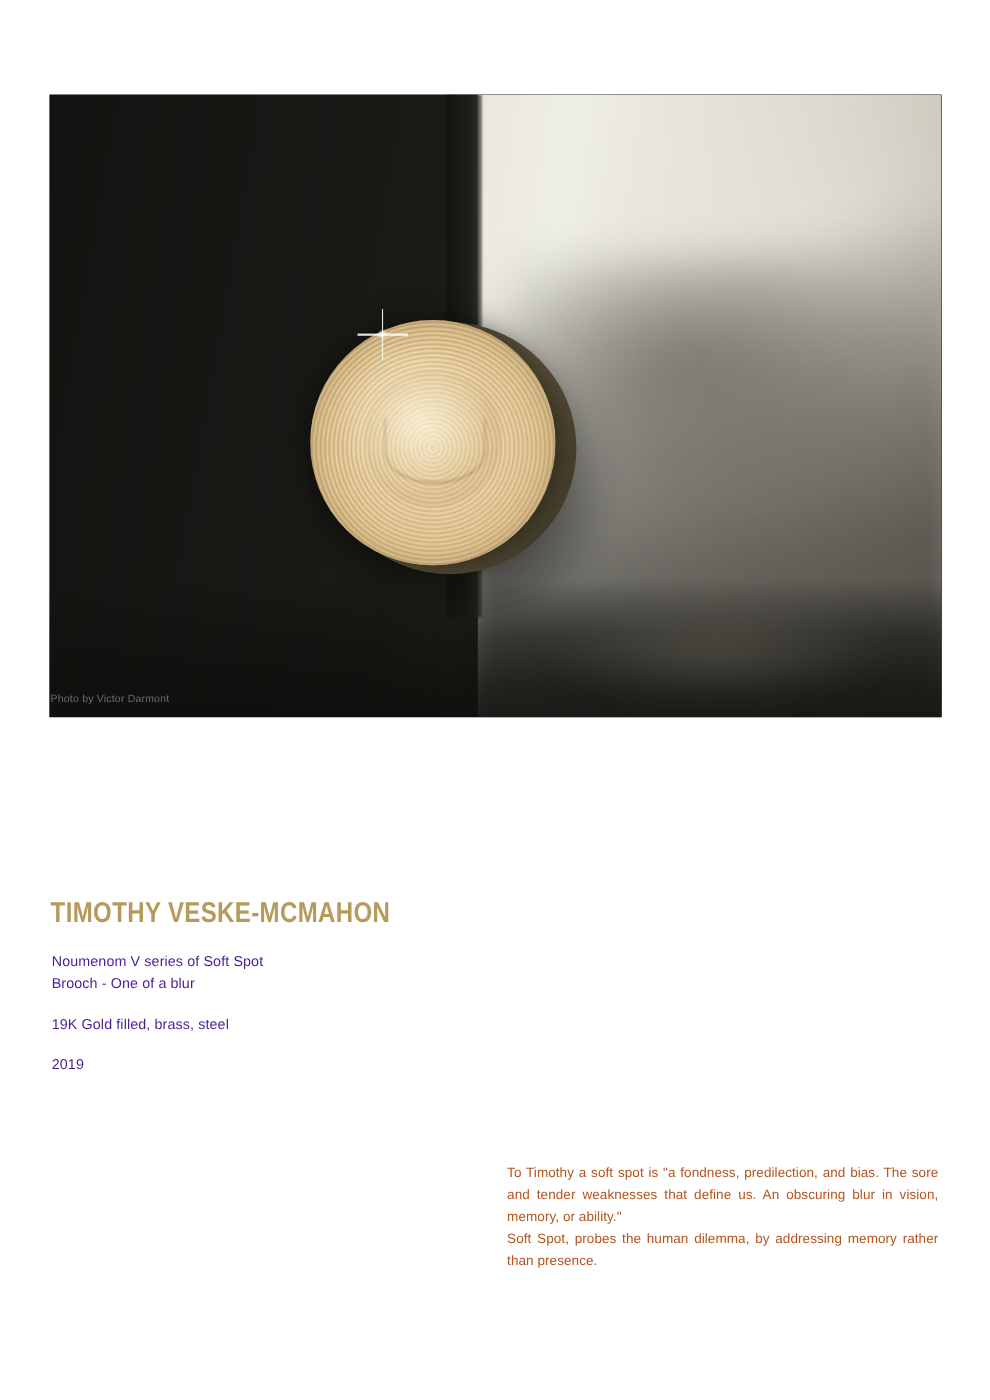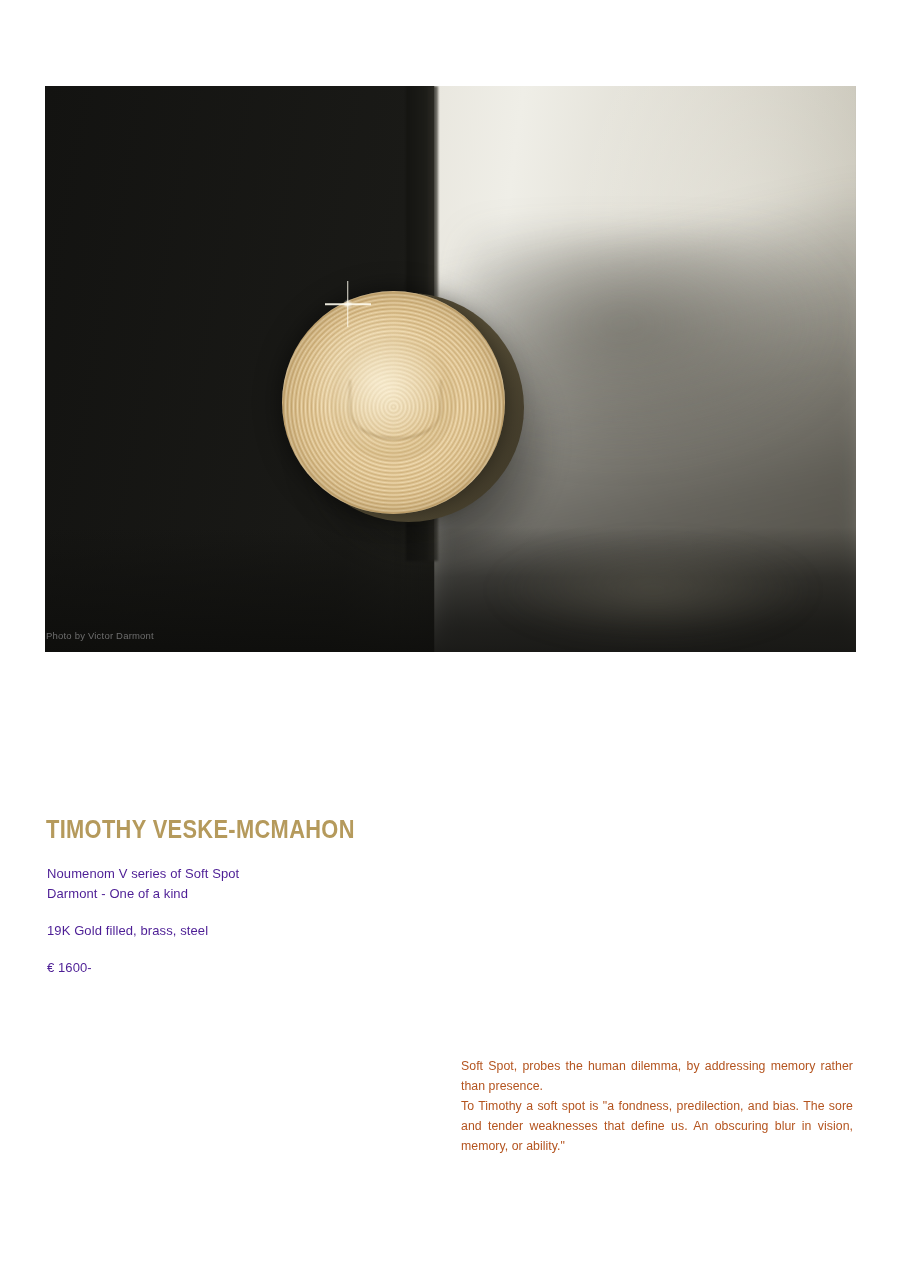--- a/index.html
+++ b/index.html
@@ -269,24 +269,24 @@
     </div>
   </div>
 
   <div class="photo-credit">Photo by Victor Darmont</div>
 
   <h1 class="artist-name">TIMOTHY VESKE-MCMAHON</h1>
 
   <div class="meta">
     <p>
       <span class="line">Noumenom V series of Soft Spot</span>
-      <span class="line">Darmont - One of a kind</span>
+      <span class="line">Brooch - One of a blur</span>
     </p>
     <p>19K Gold filled, brass, steel</p>
-    <p>€ 1600-</p>
+    <p>2019</p>
   </div>
 
   <div class="statement">
+    <p>To Timothy a soft spot is "a fondness, predilection, and bias. The sore and tender weaknesses that define us. An obscuring blur in vision, memory, or ability."</p>
     <p>Soft Spot, probes the human dilemma, by addressing memory rather than presence.</p>
-    <p>To Timothy a soft spot is "a fondness, predilection, and bias. The sore and tender weaknesses that define us. An obscuring blur in vision, memory, or ability."</p>
   </div>
 
 </div>
 
 </body></html>

